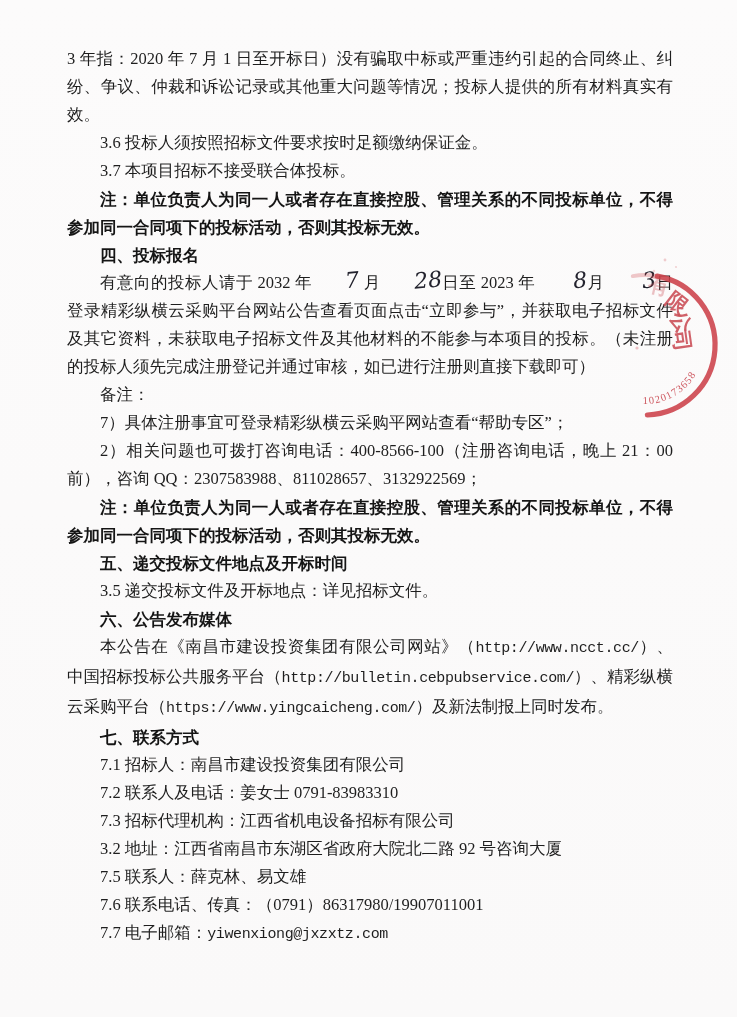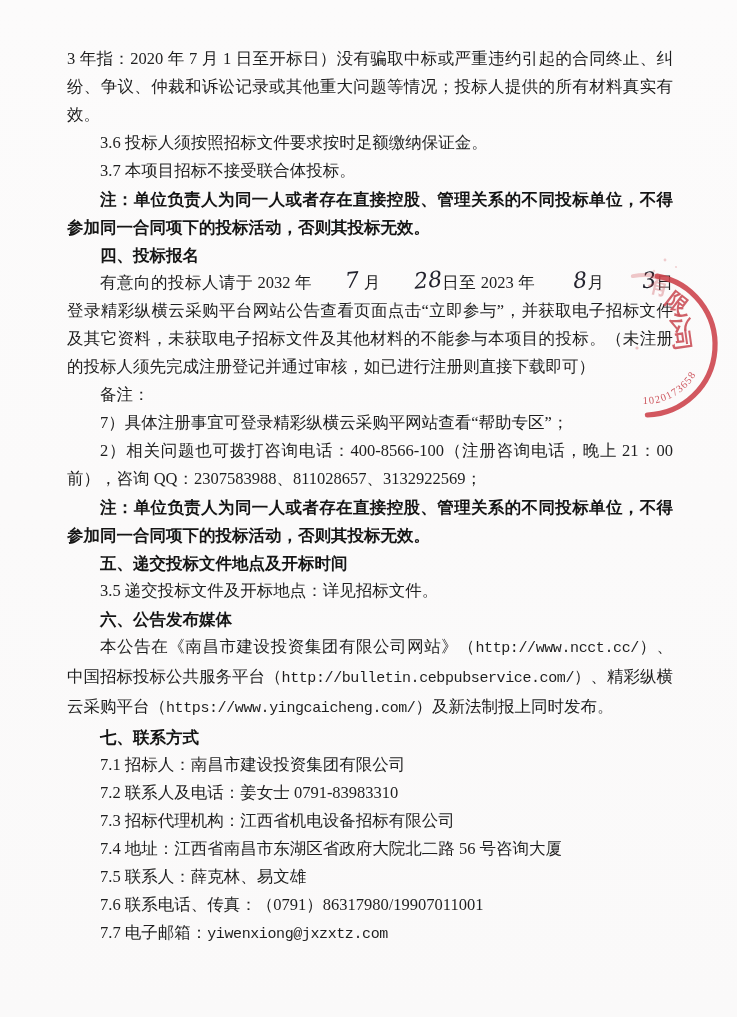--- a/index.html
+++ b/index.html
@@ -69,21 +69,21 @@
       <p class="p-body indent"><span class="">2）相关问题也可拨打咨询电话：400-8566-100（注册咨询电话，晚上 21：00 前），咨询 QQ：2307583988、811028657、3132922569；</span></p>
       <p class="p-bold indent"><span class="">注：单位负责人为同一人或者存在直接控股、管理关系的不同投标单位，不得参加同一合同项下的投标活动，否则其投标无效。</span></p>
       <p class="p-heading indent"><span class="">五、递交投标文件地点及开标时间</span></p>
       <p class="p-body indent"><span class="">3.5 递交投标文件及开标地点：详见招标文件。</span></p>
       <p class="p-heading indent"><span class="">六、公告发布媒体</span></p>
       <p class="p-body indent"><span class="">本公告在《南昌市建设投资集团有限公司网站》（</span><span class="mono">http://www.ncct.cc/</span><span class="">）、中国招标投标公共服务平台（</span><span class="mono">http://bulletin.cebpubservice.com/</span><span class="">）、精彩纵横云采购平台（</span><span class="mono">https://www.yingcaicheng.com/</span><span class="">）及新法制报上同时发布。</span></p>
       <p class="p-heading indent"><span class="">七、联系方式</span></p>
       <p class="p-body indent"><span class="">7.1 招标人：南昌市建设投资集团有限公司</span></p>
       <p class="p-body indent"><span class="">7.2 联系人及电话：姜女士 0791-83983310</span></p>
       <p class="p-body indent"><span class="">7.3 招标代理机构：江西省机电设备招标有限公司</span></p>
-      <p class="p-body indent"><span class="">7.4 地址：江西省南昌市东湖区省政府大院北二路 56 号咨询大厦</span></p>
+      <p class="p-body indent"><span class="">3.2 地址：江西省南昌市东湖区省政府大院北二路 92 号咨询大厦</span></p>
       <p class="p-body indent"><span class="">7.5 联系人：薛克林、易文雄</span></p>
       <p class="p-body indent"><span class="">7.6 联系电话、传真：（0791）86317980/19907011001</span></p>
       <p class="p-body indent"><span class="">7.7 电子邮箱：</span><span class="mono">yiwenxiong@jxzxtz.com</span></p>
     </div>
 
   <svg class="stamp" viewBox="0 0 110 190" aria-hidden="true">
     <g stroke="#cc4049" fill="none" stroke-linecap="round">
       <path d="M 30.2 26.1 A 70 70 0 0 1 20.4 165" stroke-width="5.2" opacity="0.88"></path>
       <path d="M 5.8 26.1 A 70 70 0 0 1 30.2 26.1" stroke-width="4" opacity="0.28"></path>
     </g>

